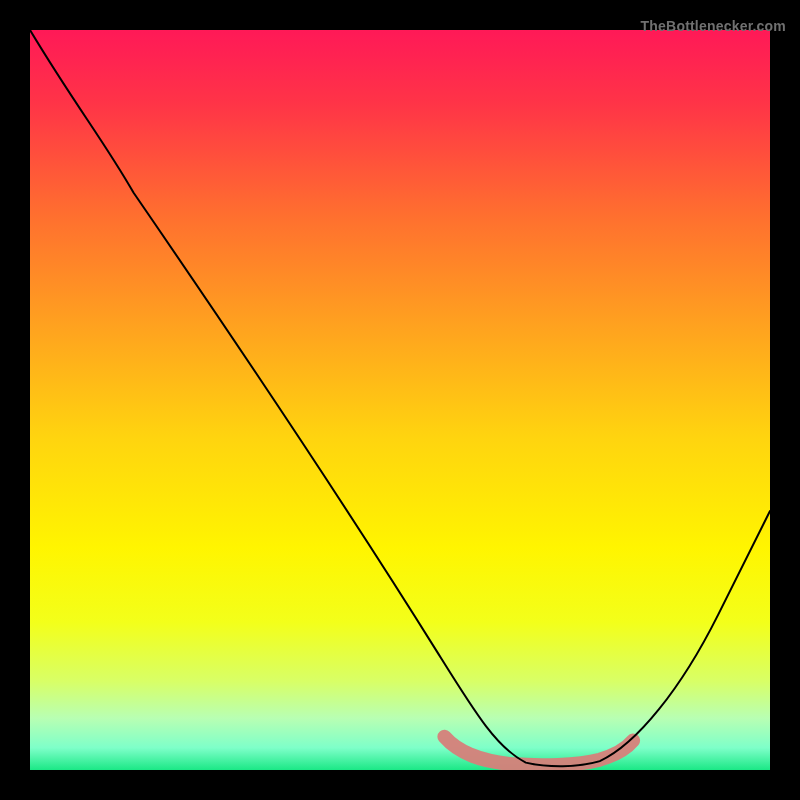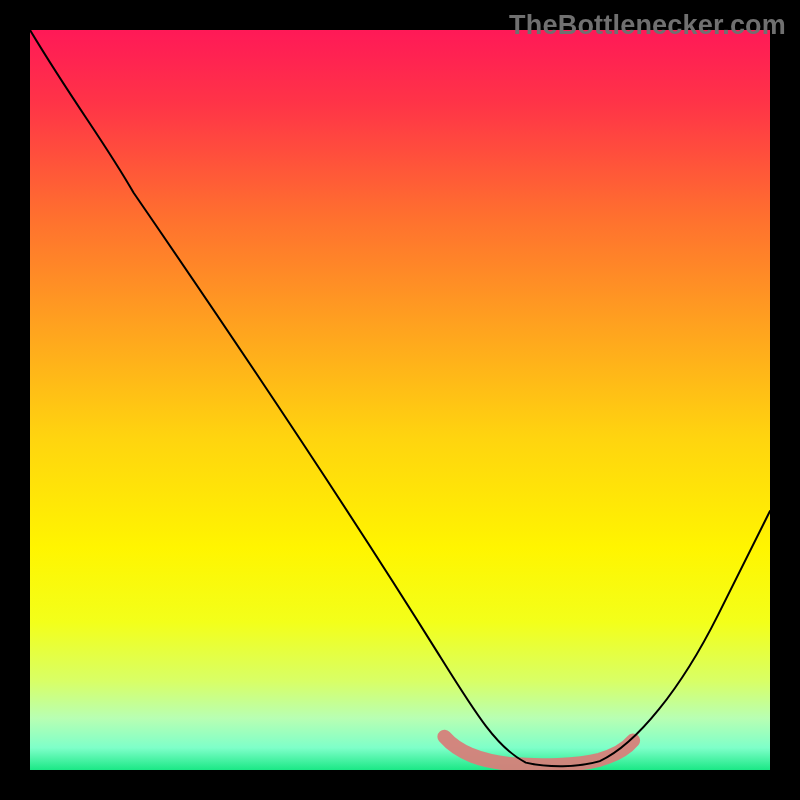--- a/index.html
+++ b/index.html
@@ -12,24 +12,24 @@
     font-family: Arial, Helvetica, sans-serif;
   }
   .frame {
     position: relative;
     width: 800px;
     height: 800px;
     background: #000;
   }
   .watermark {
     position: absolute;
-    top: 10px;
+    top: 18px;
     right: 14px;
     color: #707070;
-    font-size: 27px;
+    font-size: 14px;
     font-weight: 600;
     letter-spacing: 0.2px;
     z-index: 50;
   }
   .plot {
     position: absolute;
     left: 30px;
     top: 30px;
     width: 740px;
     height: 740px;

